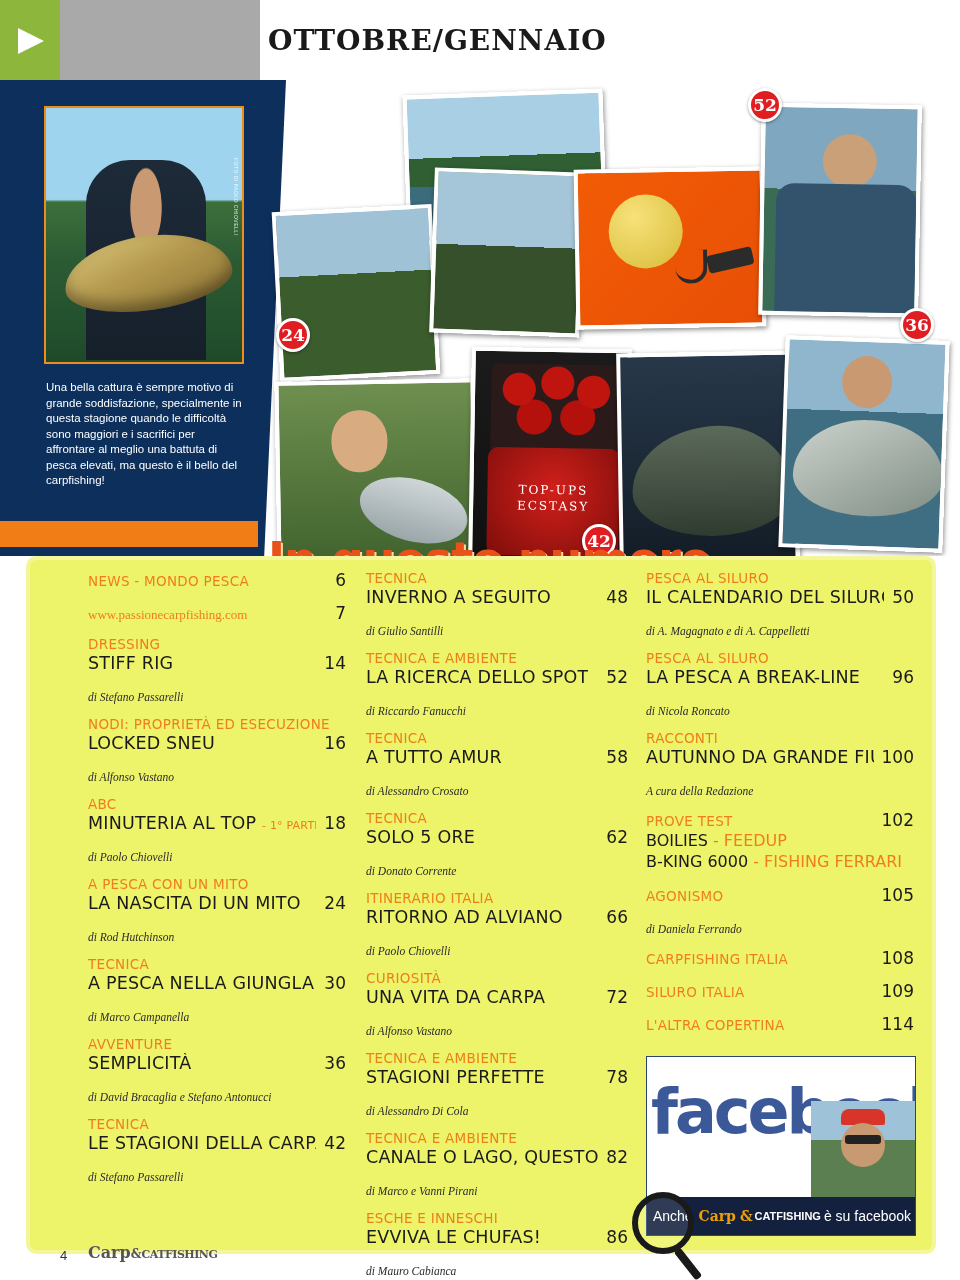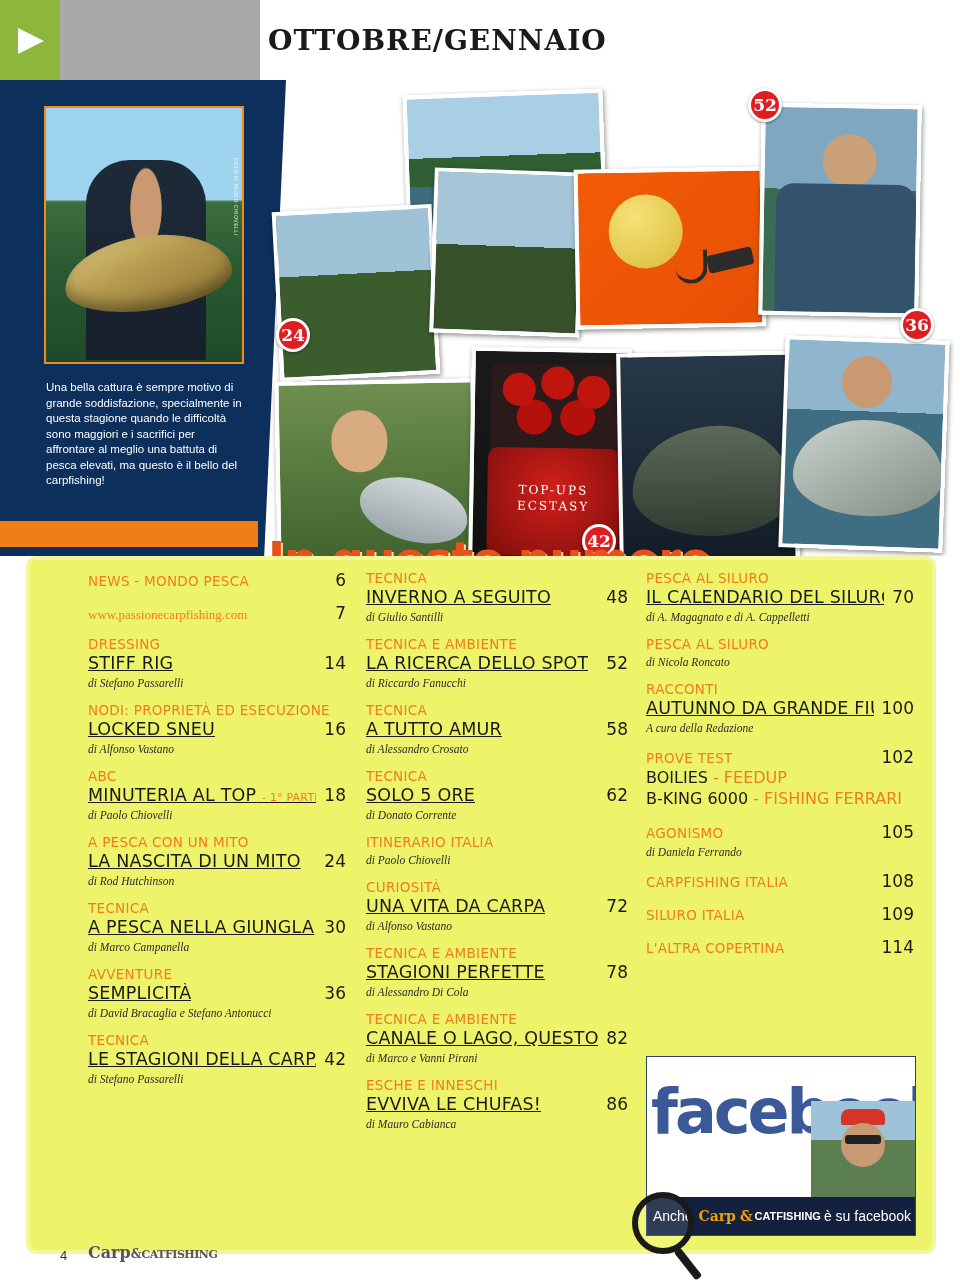--- a/index.html
+++ b/index.html
@@ -186,30 +186,30 @@
   .entry{ position:relative; margin-bottom:13px; }
   .cat{
     color:#ef7d1a; font-size:13.5px; letter-spacing:.3px;
     font-family:"DejaVu Sans", sans-serif; font-weight:normal;
     margin-bottom:1px;
   }
   .ttl-row{ display:flex; align-items:baseline; justify-content:space-between; }
   .ttl{
     color:#1a1a1a; font-size:17.5px; letter-spacing:.2px;
     font-family:"DejaVu Sans", sans-serif;
-    white-space:nowrap; overflow:hidden;text-decoration:underline;
+    white-space:nowrap; overflow:hidden;
   }
   .ttl .sub-part{ font-size:11px; color:#ef7d1a; }
   .pg{
     color:#1a1a1a; font-size:17px; font-family:"DejaVu Sans", sans-serif;
     margin-left:8px; flex:0 0 auto;
   }
   .aut{
     color:#2a2a2a; font-size:11.5px; font-style:italic;
-    font-family:"Liberation Serif", serif; margin-top:4px;
+    font-family:"Liberation Serif", serif; margin-top:18px;
   }
   .web{
     color:#ef7d1a; font-size:13px; font-family:"Liberation Serif", serif;
   }
   .orangeline{ color:#ef7d1a; }
 
   .prove-line{ color:#1a1a1a; font-size:16px; font-family:"DejaVu Sans", sans-serif; line-height:21px;}
   .prove-line em{ color:#ef7d1a; font-style:normal; }
 
   
@@ -435,20 +435,24 @@
     <div class="entry">
       <div class="cat">TECNICA</div>
       <div class="ttl-row">
         <div class="ttl">SOLO 5 ORE</div>
         <div class="pg">62</div>
       </div>
       <div class="aut">di Donato Corrente</div>
     </div>
     <div class="entry">
       <div class="cat">ITINERARIO ITALIA</div>
+      <div class="ttl-row">
+        <div class="ttl">RITORNO AD ALVIANO</div>
+        <div class="pg">66</div>
+      </div>
       <div class="aut">di Paolo Chiovelli</div>
     </div>
     <div class="entry">
       <div class="cat">CURIOSITÀ</div>
       <div class="ttl-row">
         <div class="ttl">UNA VITA DA CARPA</div>
         <div class="pg">72</div>
       </div>
       <div class="aut">di Alfonso Vastano</div>
     </div>
@@ -476,26 +480,30 @@
       </div>
       <div class="aut">di Mauro Cabianca</div>
     </div>
   </div>
 
   <div class="col" id="col3">
     <div class="entry">
       <div class="cat">PESCA AL SILURO</div>
       <div class="ttl-row">
         <div class="ttl">IL CALENDARIO DEL SILURO</div>
-        <div class="pg">70</div>
+        <div class="pg">50</div>
       </div>
       <div class="aut">di A. Magagnato e di A. Cappelletti</div>
     </div>
     <div class="entry">
       <div class="cat">PESCA AL SILURO</div>
+      <div class="ttl-row">
+        <div class="ttl">LA PESCA A BREAK-LINE</div>
+        <div class="pg">96</div>
+      </div>
       <div class="aut">di Nicola Roncato</div>
     </div>
     <div class="entry">
       <div class="cat">RACCONTI</div>
       <div class="ttl-row">
         <div class="ttl">AUTUNNO DA GRANDE FIUME</div>
         <div class="pg">100</div>
       </div>
       <div class="aut">A cura della Redazione</div>
     </div>

